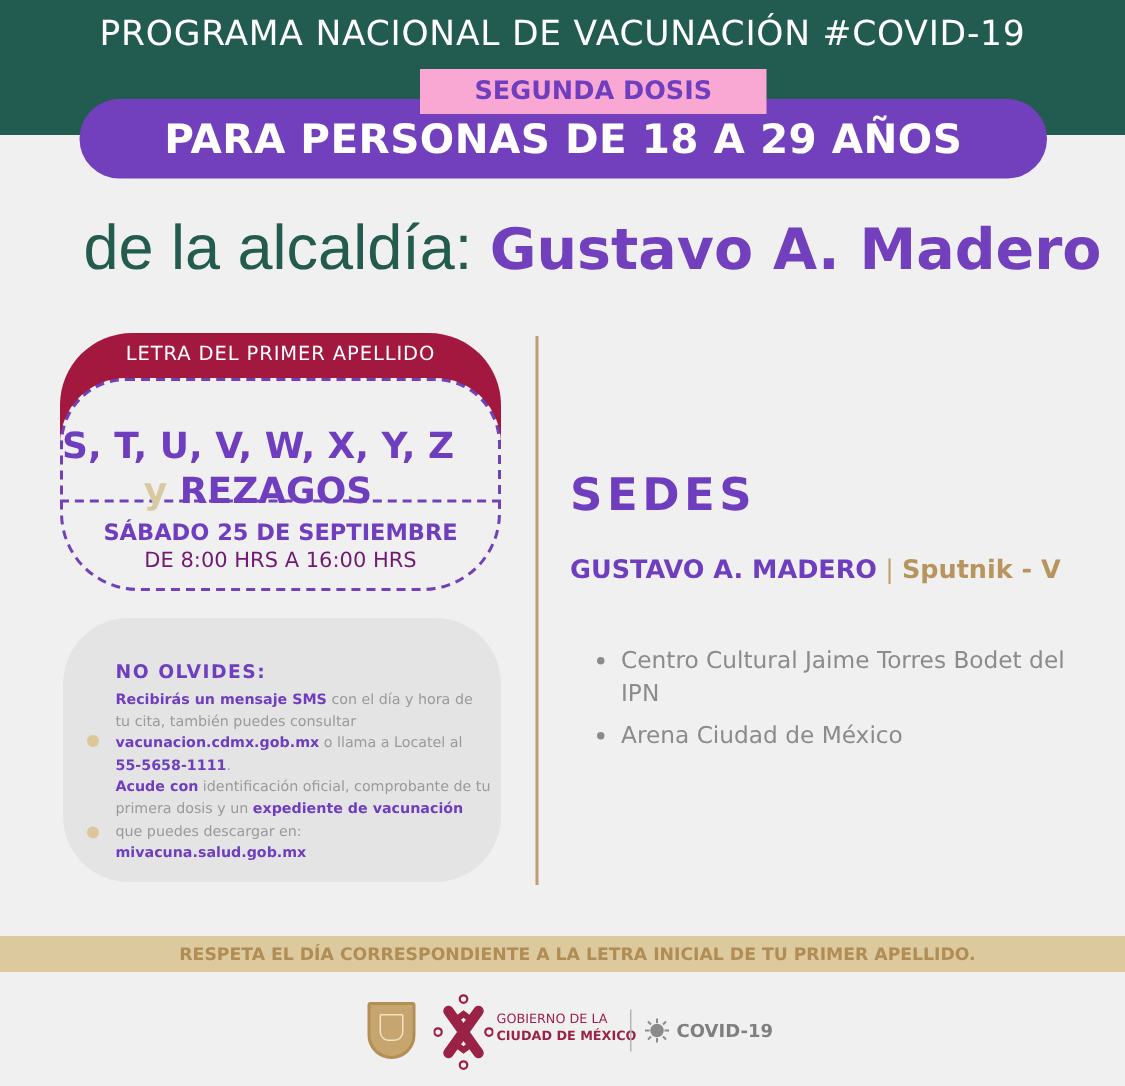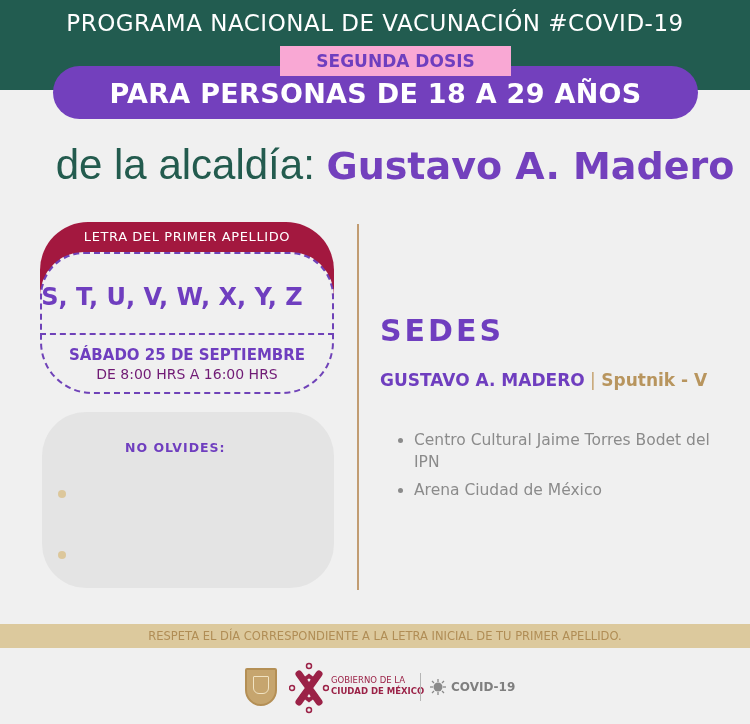--- a/index.html
+++ b/index.html
@@ -79,21 +79,20 @@
 
     
     .reminder {
       position: absolute; left: 42px; top: 412px; width: 292px; height: 176px;
       background: #e4e4e4; border-radius: 44px;
     }
     .reminder-title {
       position: absolute; left: 77px; top: 440px;
       color: #6f3ebf; font-weight: 700; font-size: 12.5px; letter-spacing: 1px;
       font-family: "DejaVu Sans", sans-serif;
-      margin-left: 48px;
     }
     .reminder-text {
       position: absolute; left: 77px; top: 460px; width: 250px;
       color: #9a9a9a; font-size: 9.5px; line-height: 14.6px;
       font-family: "DejaVu Sans", sans-serif;
     }
     .reminder-text b { color: #6f3ebf; font-weight: 700; }
     .bullet-dot {
       position: absolute; width: 8px; height: 8px; border-radius: 50%;
       background: #dcc79b;
@@ -126,21 +125,21 @@
     .sede-list li { position: relative; padding-left: 16px; margin-bottom: 6px; }
     .sede-list li::before {
       content: ""; position: absolute; left: 0; top: 9px; width: 5px; height: 5px;
       border-radius: 50%; background: #8b8b8b;
     }
 
     .notice-band {
       position: absolute; left: 0; top: 624px; width: 750px; height: 24px;
       background: #dcc99d;
       text-align: center; line-height: 24px;
-      color: #b08d55; font-weight: 400; font-size: 11.5px;
+      color: #b08d55; font-weight: 700; font-size: 11.5px;
       font-family: "DejaVu Sans", sans-serif;
       padding-left: 20px;
     }
 
     .footer {
       position: absolute; left: 245px; top: 668px; height: 40px; width: 280px;
     }
     .shield {
       position: absolute; left: 0; top: 0; width: 32px; height: 38px;
       background: #c6a56e; border-radius: 2px 2px 16px 16px;
@@ -182,29 +181,32 @@
 <div class="alcaldia">
   <span class="prefix">de la alcaldía: </span><span class="name">Gustavo A. Madero</span>
 </div>
 
 <div class="card-header"></div>
 <div class="card-header-label">LETRA DEL PRIMER APELLIDO</div>
 <div class="card-body"></div>
 <div class="card-divider"></div>
 <div class="letters">
   <div>S, T, U, V, W, X, Y, Z</div>
+  <div><span class="y">y</span> <span>REZAGOS</span></div>
 </div>
 <div class="date">SÁBADO 25 DE SEPTIEMBRE</div>
 <div class="hours">DE 8:00 HRS A 16:00 HRS</div>
 
 <div class="reminder"></div>
 <div class="reminder-title">NO OLVIDES:</div>
 <div class="bullet-dot" style="left:58px; top:490px;"></div>
 <div class="bullet-dot" style="left:58px; top:551px;"></div>
 <div class="reminder-text">
+  <div><b>Recibirás un mensaje SMS</b><span> con el día y hora de tu cita, también puedes consultar </span><b>vacunacion.cdmx.gob.mx</b><span> o llama a Locatel al </span><b>55-5658-1111</b><span>.</span></div>
+  <div><b>Acude con</b><span> identificación oficial, comprobante de tu primera dosis y un </span><b>expediente de vacunación</b><span> que puedes descargar en: </span><b>mivacuna.salud.gob.mx</b></div>
 </div>
 
 <div class="vline"></div>
 
 <div class="sedes-title">SEDES</div>
 <div class="sede-header">
   <span class="alc">GUSTAVO A. MADERO</span><span class="sep"> | </span><span class="vac">Sputnik - V</span>
 </div>
 <ul class="sede-list">
   <li>Centro Cultural Jaime Torres Bodet del IPN</li>

